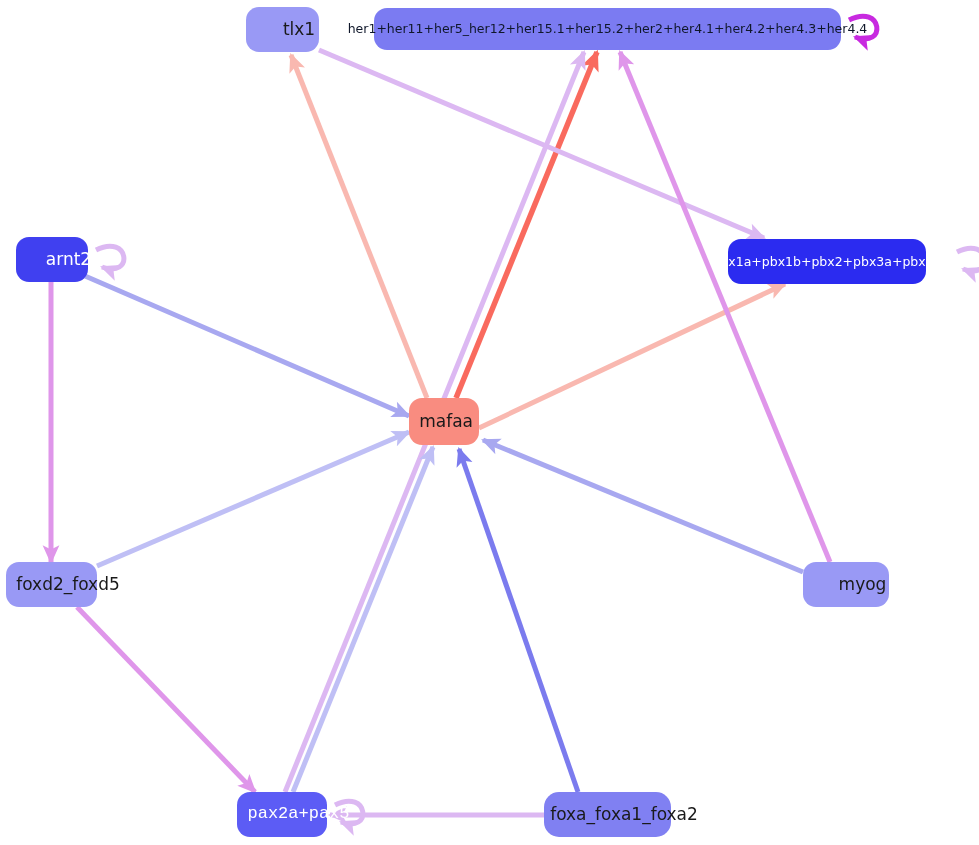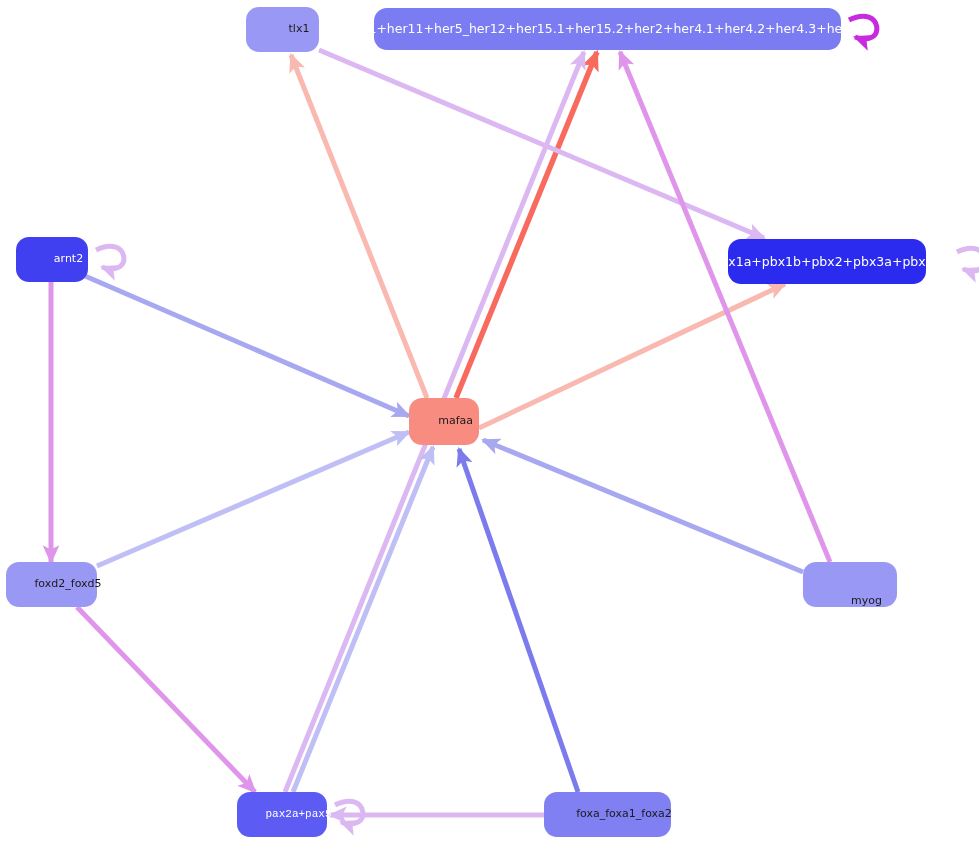--- a/index.html
+++ b/index.html
@@ -36,21 +36,21 @@
     line-height: 1.1;
     white-space: nowrap;
     letter-spacing: 0px;
     cursor: pointer;
     user-select: none;
   }
   .node-label {
     display: block;
     padding: 0 6px;
   }
-  .n-small { font-size: 11px; padding-left: 33px; }
+  .n-small { font-size: 17px; padding-left: 33px; }
   .n-mid   { font-size: 12.5px; }
   .n-wide  { font-size: 12.5px; }
 </style>
 </head>
 <body>
 
 <div id="graph-canvas">
   <svg id="edge-layer" viewBox="0 0 979 845" xmlns="http://www.w3.org/2000/svg">
     <defs id="arrow-defs">
         <marker id="arrow-F9B8B0" viewBox="0 0 10 10" refX="8.5" refY="5" markerWidth="4.2" markerHeight="4.2" orient="auto-start-reverse" markerUnits="strokeWidth">
@@ -98,38 +98,38 @@
         <path d="M 849 20 C 883 3, 887 49, 855 37" fill="none" stroke="#C82AE0" stroke-width="5" stroke-linecap="butt" marker-end="url(#arrow-C82AE0)"></path>
         <path d="M 957 252 C 991 235, 995 281, 963 269" fill="none" stroke="#DCB8F2" stroke-width="5" stroke-linecap="butt" marker-end="url(#arrow-DCB8F2)"></path>
         <path d="M 96 250 C 130 233, 134 279, 102 267" fill="none" stroke="#DCB8F2" stroke-width="5" stroke-linecap="butt" marker-end="url(#arrow-DCB8F2)"></path>
         <path d="M 335 805 C 369 788, 373 834, 341 822" fill="none" stroke="#DCB8F2" stroke-width="5" stroke-linecap="butt" marker-end="url(#arrow-DCB8F2)"></path>
       </g>
   </svg>
   <div id="nodes-layer">
       <div class="node n-small" style="left: 246px; top: 7px; width: 73px; height: 45px; background: rgb(153, 153, 245); color: rgb(26, 26, 26);">
         <span class="node-label">tlx1</span>
       </div>
-      <div class="node n-wide" style="left: 374px; top: 8px; width: 467px; height: 42px; background: rgb(123, 123, 242); color: #ffffff;">
+      <div class="node n-wide" style="left: 374px; top: 8px; width: 467px; height: 42px; background: rgb(123, 123, 242); color: #0f172a;">
         <span class="node-label">her1+her11+her5_her12+her15.1+her15.2+her2+her4.1+her4.2+her4.3+her4.4</span>
       </div>
       <div class="node n-small" style="left: 16px; top: 237px; width: 72px; height: 45px; background: rgb(64, 64, 240); color: rgb(255, 255, 255); text-align: center;">
         <span class="node-label">arnt2</span>
       </div>
       <div class="node n-mid" style="left: 728px; top: 239px; width: 198px; height: 45px; background: rgb(43, 43, 240); color: rgb(255, 255, 255);">
         <span class="node-label">pbx1a+pbx1b+pbx2+pbx3a+pbx3b</span>
       </div>
       <div class="node n-small" style="left: 409px; top: 398px; width: 70px; height: 47px; background: rgb(249, 140, 128); color: rgb(26, 26, 26); justify-content: flex-end;">
         <span class="node-label">mafaa</span>
       </div>
       <div class="node n-small" style="left: 6px; top: 562px; width: 91px; height: 45px; background: rgb(153, 153, 245); color: rgb(26, 26, 26);">
         <span class="node-label">foxd2_foxd5</span>
       </div>
-      <div class="node n-small" style="left: 803px; top: 562px; width: 94px; height: 45px; background: rgb(153, 153, 245); color: rgb(26, 26, 26); align-items: flex-end;">
+      <div class="node n-small" style="left: 803px; top: 562px; width: 86px; height: 45px; background: rgb(153, 153, 245); color: rgb(26, 26, 26);">
         <span class="node-label">myog</span>
       </div>
       <div class="node n-small" style="left: 237px; top: 792px; width: 90px; height: 45px; background: rgb(92, 92, 245); color: rgb(255, 255, 255); font-family: Liberation Mono, monospace;">
         <span class="node-label">pax2a+pax5</span>
       </div>
-      <div class="node n-small" style="left: 544px; top: 792px; width: 127px; height: 45px; background: rgb(128, 128, 242); color: rgb(26, 26, 26);">
+      <div class="node n-small" style="left: 544px; top: 792px; width: 127px; height: 45px; background: rgb(128, 128, 242); color: rgb(26, 26, 26); border-radius: 15px;">
         <span class="node-label">foxa_foxa1_foxa2</span>
       </div>
     </div>
 </div>
 
 </body></html>

